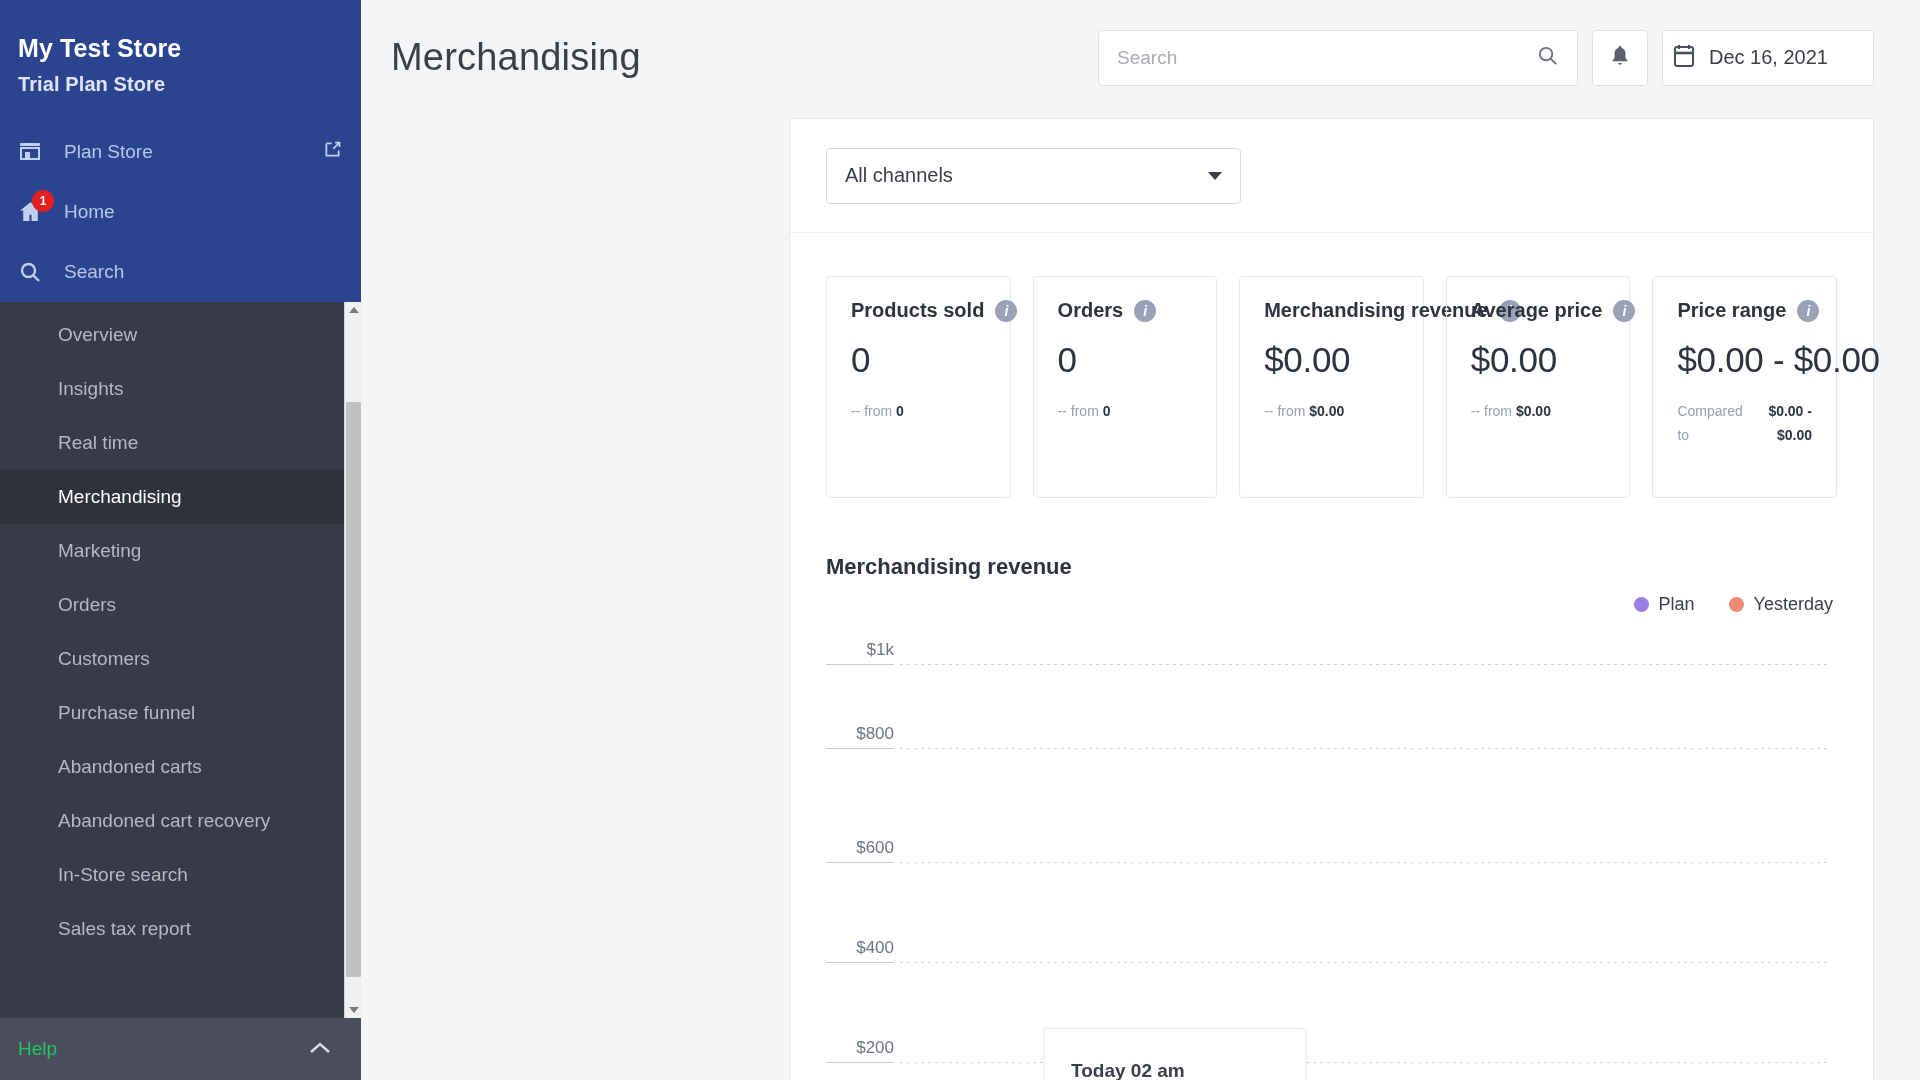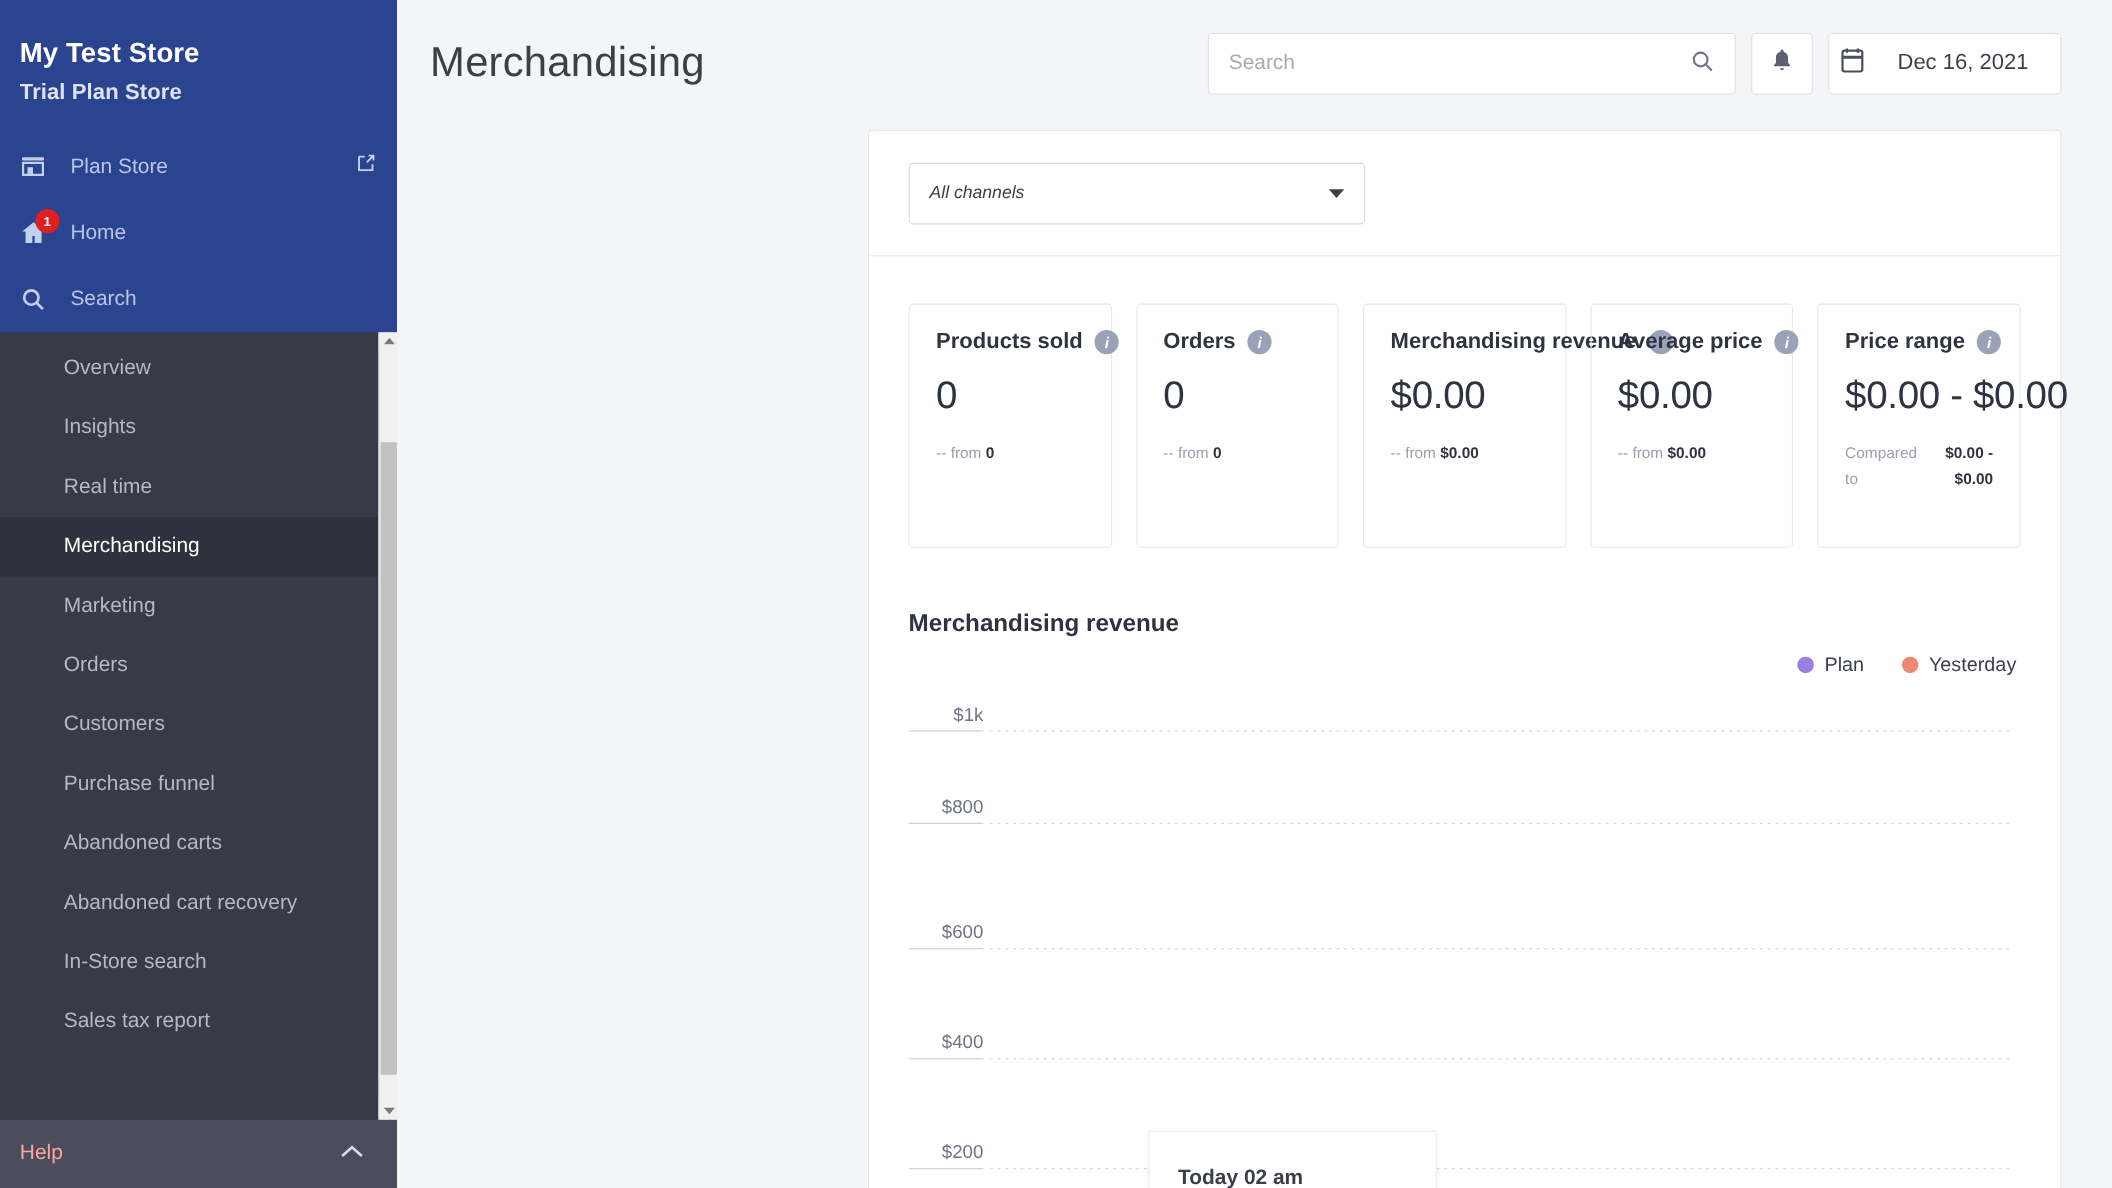--- a/index.html
+++ b/index.html
@@ -84,21 +84,21 @@
   }
   .sb-thumb {
     position: absolute; left: 1px; top: 100px;
     width: 15px; height: 575px; background: #c1c1c1; border-radius: 1px;
   }
 
   .sb-help {
     flex: 0 0 62px; background: #4b4d5c;
     display: flex; align-items: center;
     padding: 0 30px 0 18px;
-    color: #fca5a5; font-size: 19px; cursor: pointer;
+    color: #22c55e; font-size: 19px; cursor: pointer;
   }
   .sb-help .chev { margin-left: auto; }
 
   
   .main { flex: 1 1 auto; height: 1080px; position: relative; background: #f4f5f7; overflow: hidden; }
 
   .topbar {
     height: 115px; display: flex; align-items: center;
     padding: 0 46px 0 0;
   }
@@ -123,42 +123,42 @@
 
   .icon-btn {
     width: 56px; height: 56px;
     background: #ffffff; border: 1px solid #dcdfe5; border-radius: 4px;
     display: flex; align-items: center; justify-content: center;
     cursor: pointer;
   }
   .date-btn {
     height: 56px; min-width: 212px;
     background: #ffffff; border: 1px solid #dcdfe5; border-radius: 4px;
-    display: flex; align-items: center; gap: 30px;
+    display: flex; align-items: center; gap: 14px;
     padding: 0 10px; cursor: pointer;
   }
   .date-btn .dtxt { font-size: 20px; color: #3b3f4a; }
 
   
   .panel {
     position: absolute; left: 428px; right: 46px; top: 118px;
     background: #ffffff; border: 1px solid #e4e6eb; border-radius: 4px;
     min-height: 1000px;
   }
   .filter-row {
     height: 114px; display: flex; align-items: center;
     padding-left: 36px; border-bottom: 1px solid #ebedf1;
   }
   .select-box {
     width: 415px; height: 56px;
     border: 1px solid #d7dae1; border-radius: 4px;
     display: flex; align-items: center; padding: 0 18px;
     cursor: pointer; background: #fff;
   }
-  .select-box .sel-val { font-size: 16px; color: #3b3f4a; font-style: italic; }
+  .select-box .sel-val { font-size: 20px; color: #3b3f4a; }
   .caret {
     margin-left: auto;
     width: 0; height: 0;
     border-left: 7px solid transparent; border-right: 7px solid transparent;
     border-top: 8px solid #3b3f4a;
   }
 
   .cards {
     display: flex; gap: 22px;
     padding: 43px 36px 0 36px;

